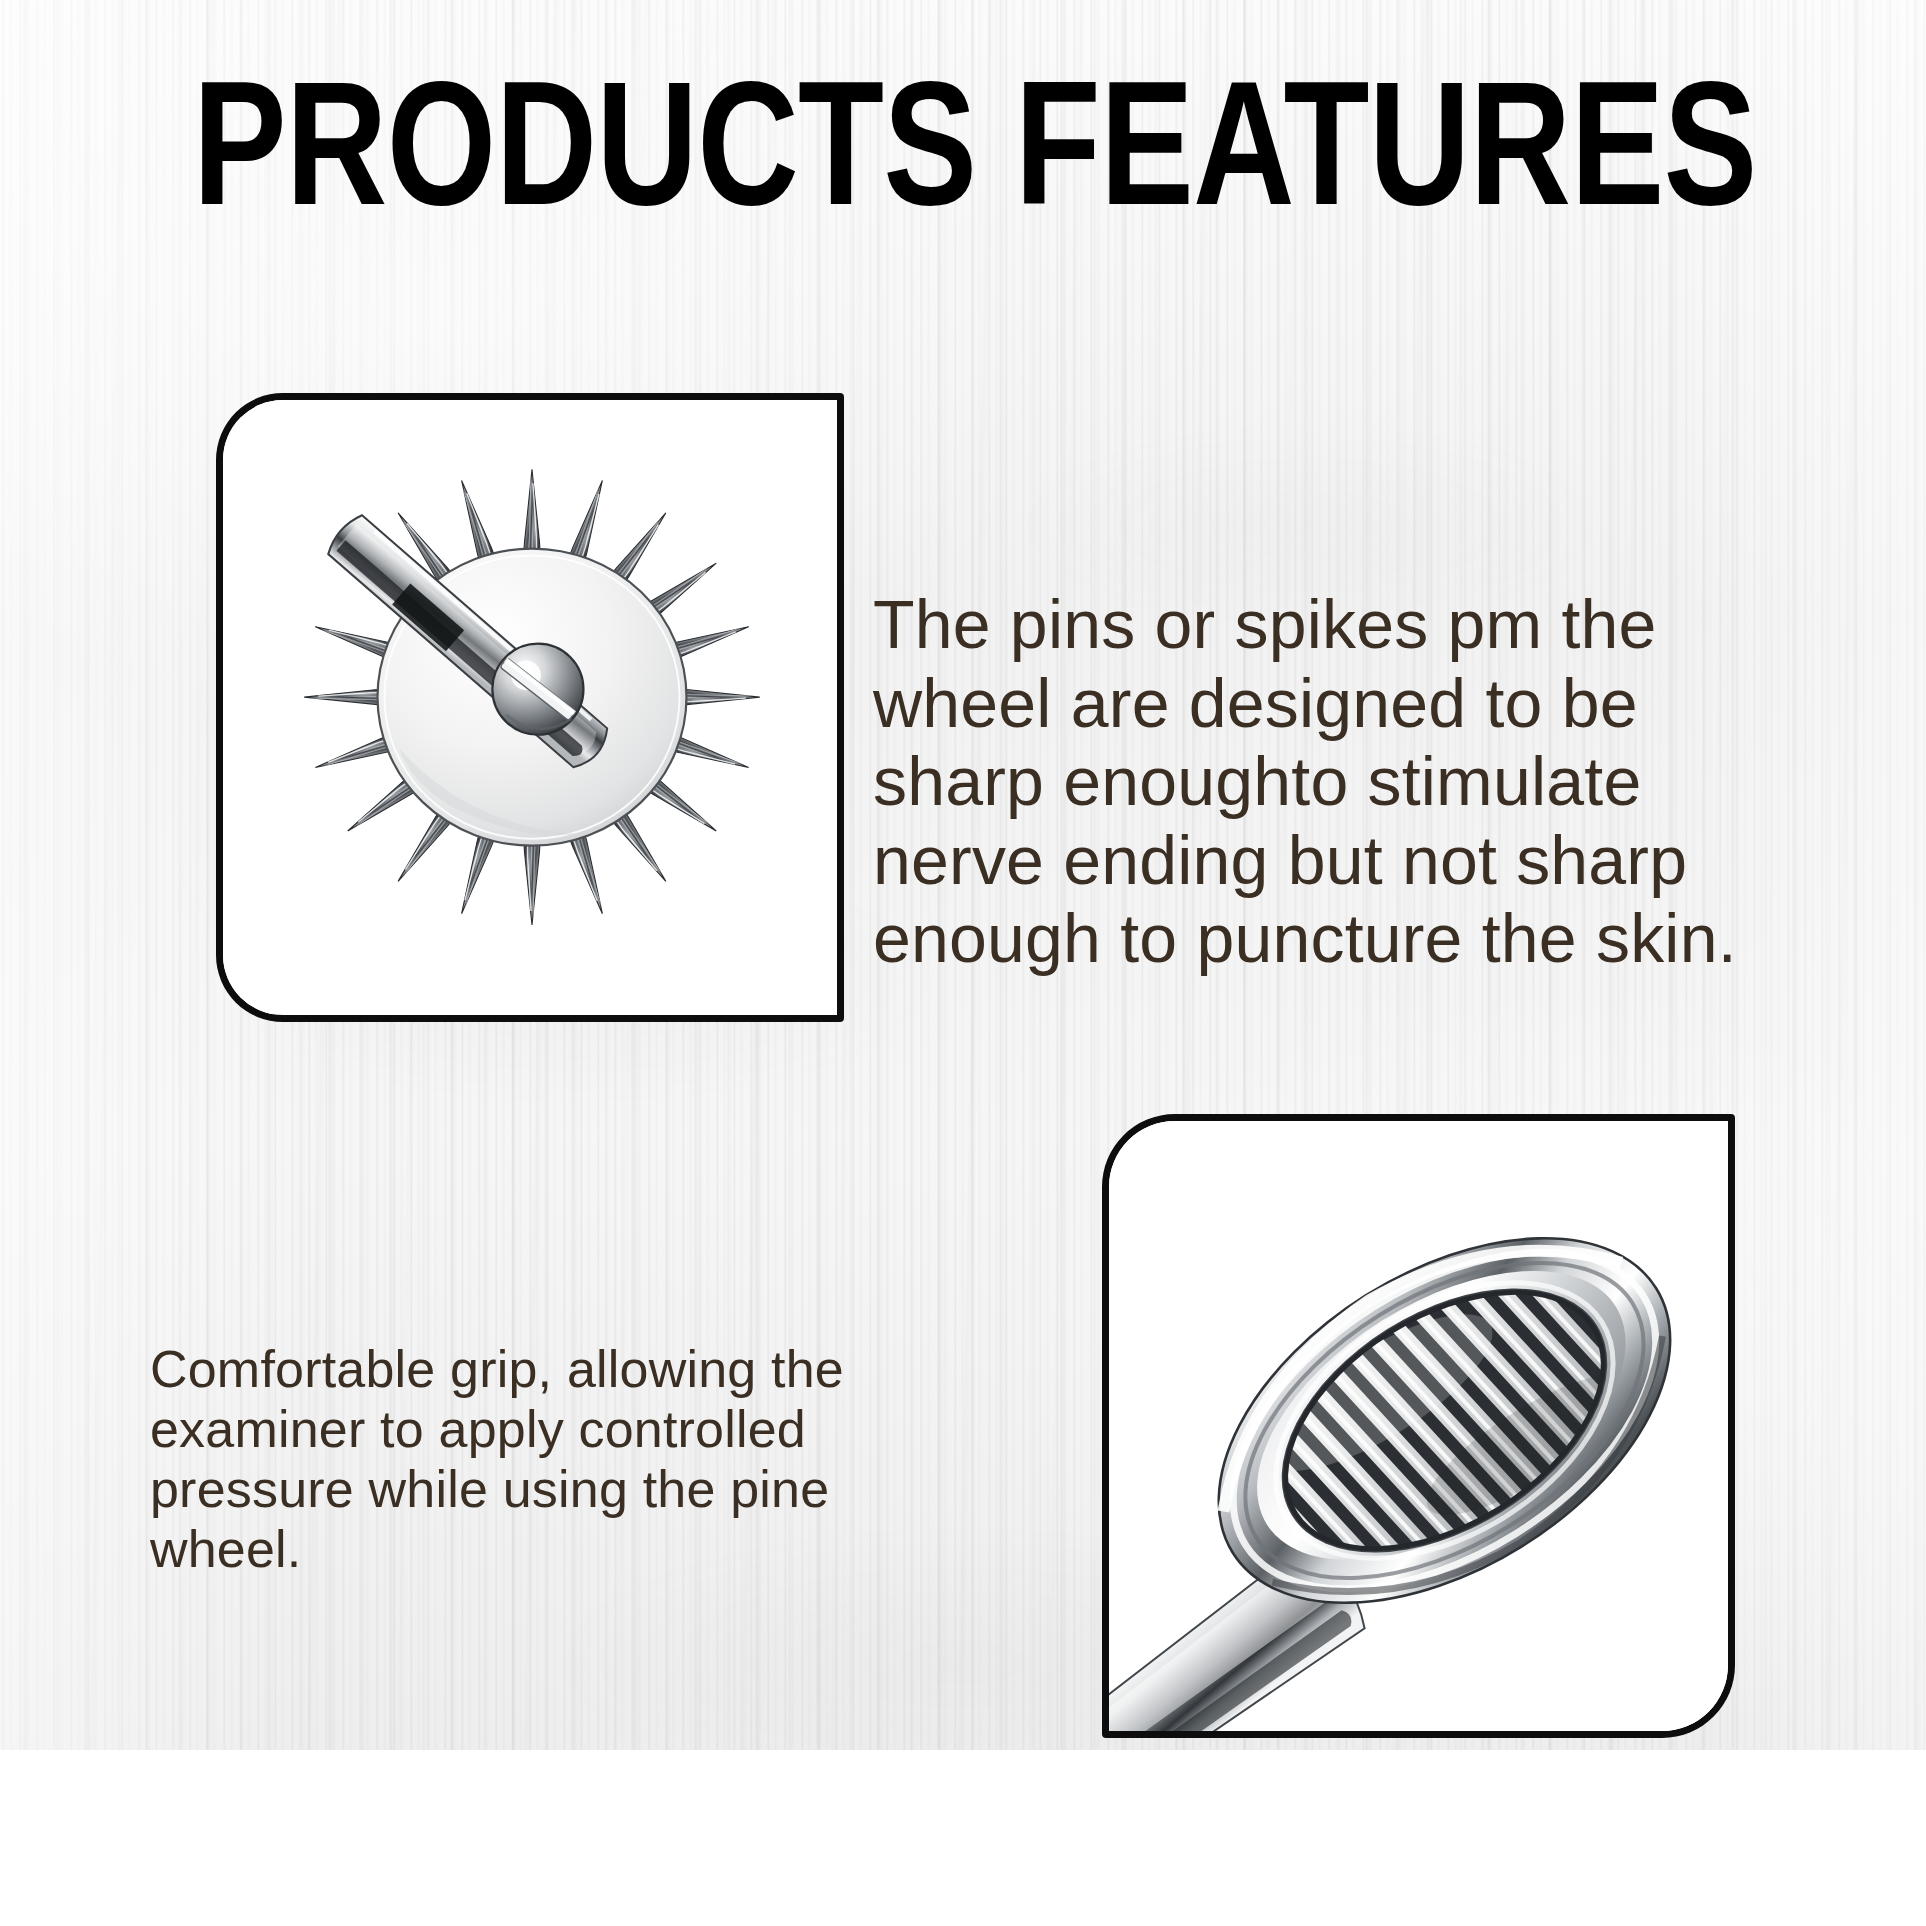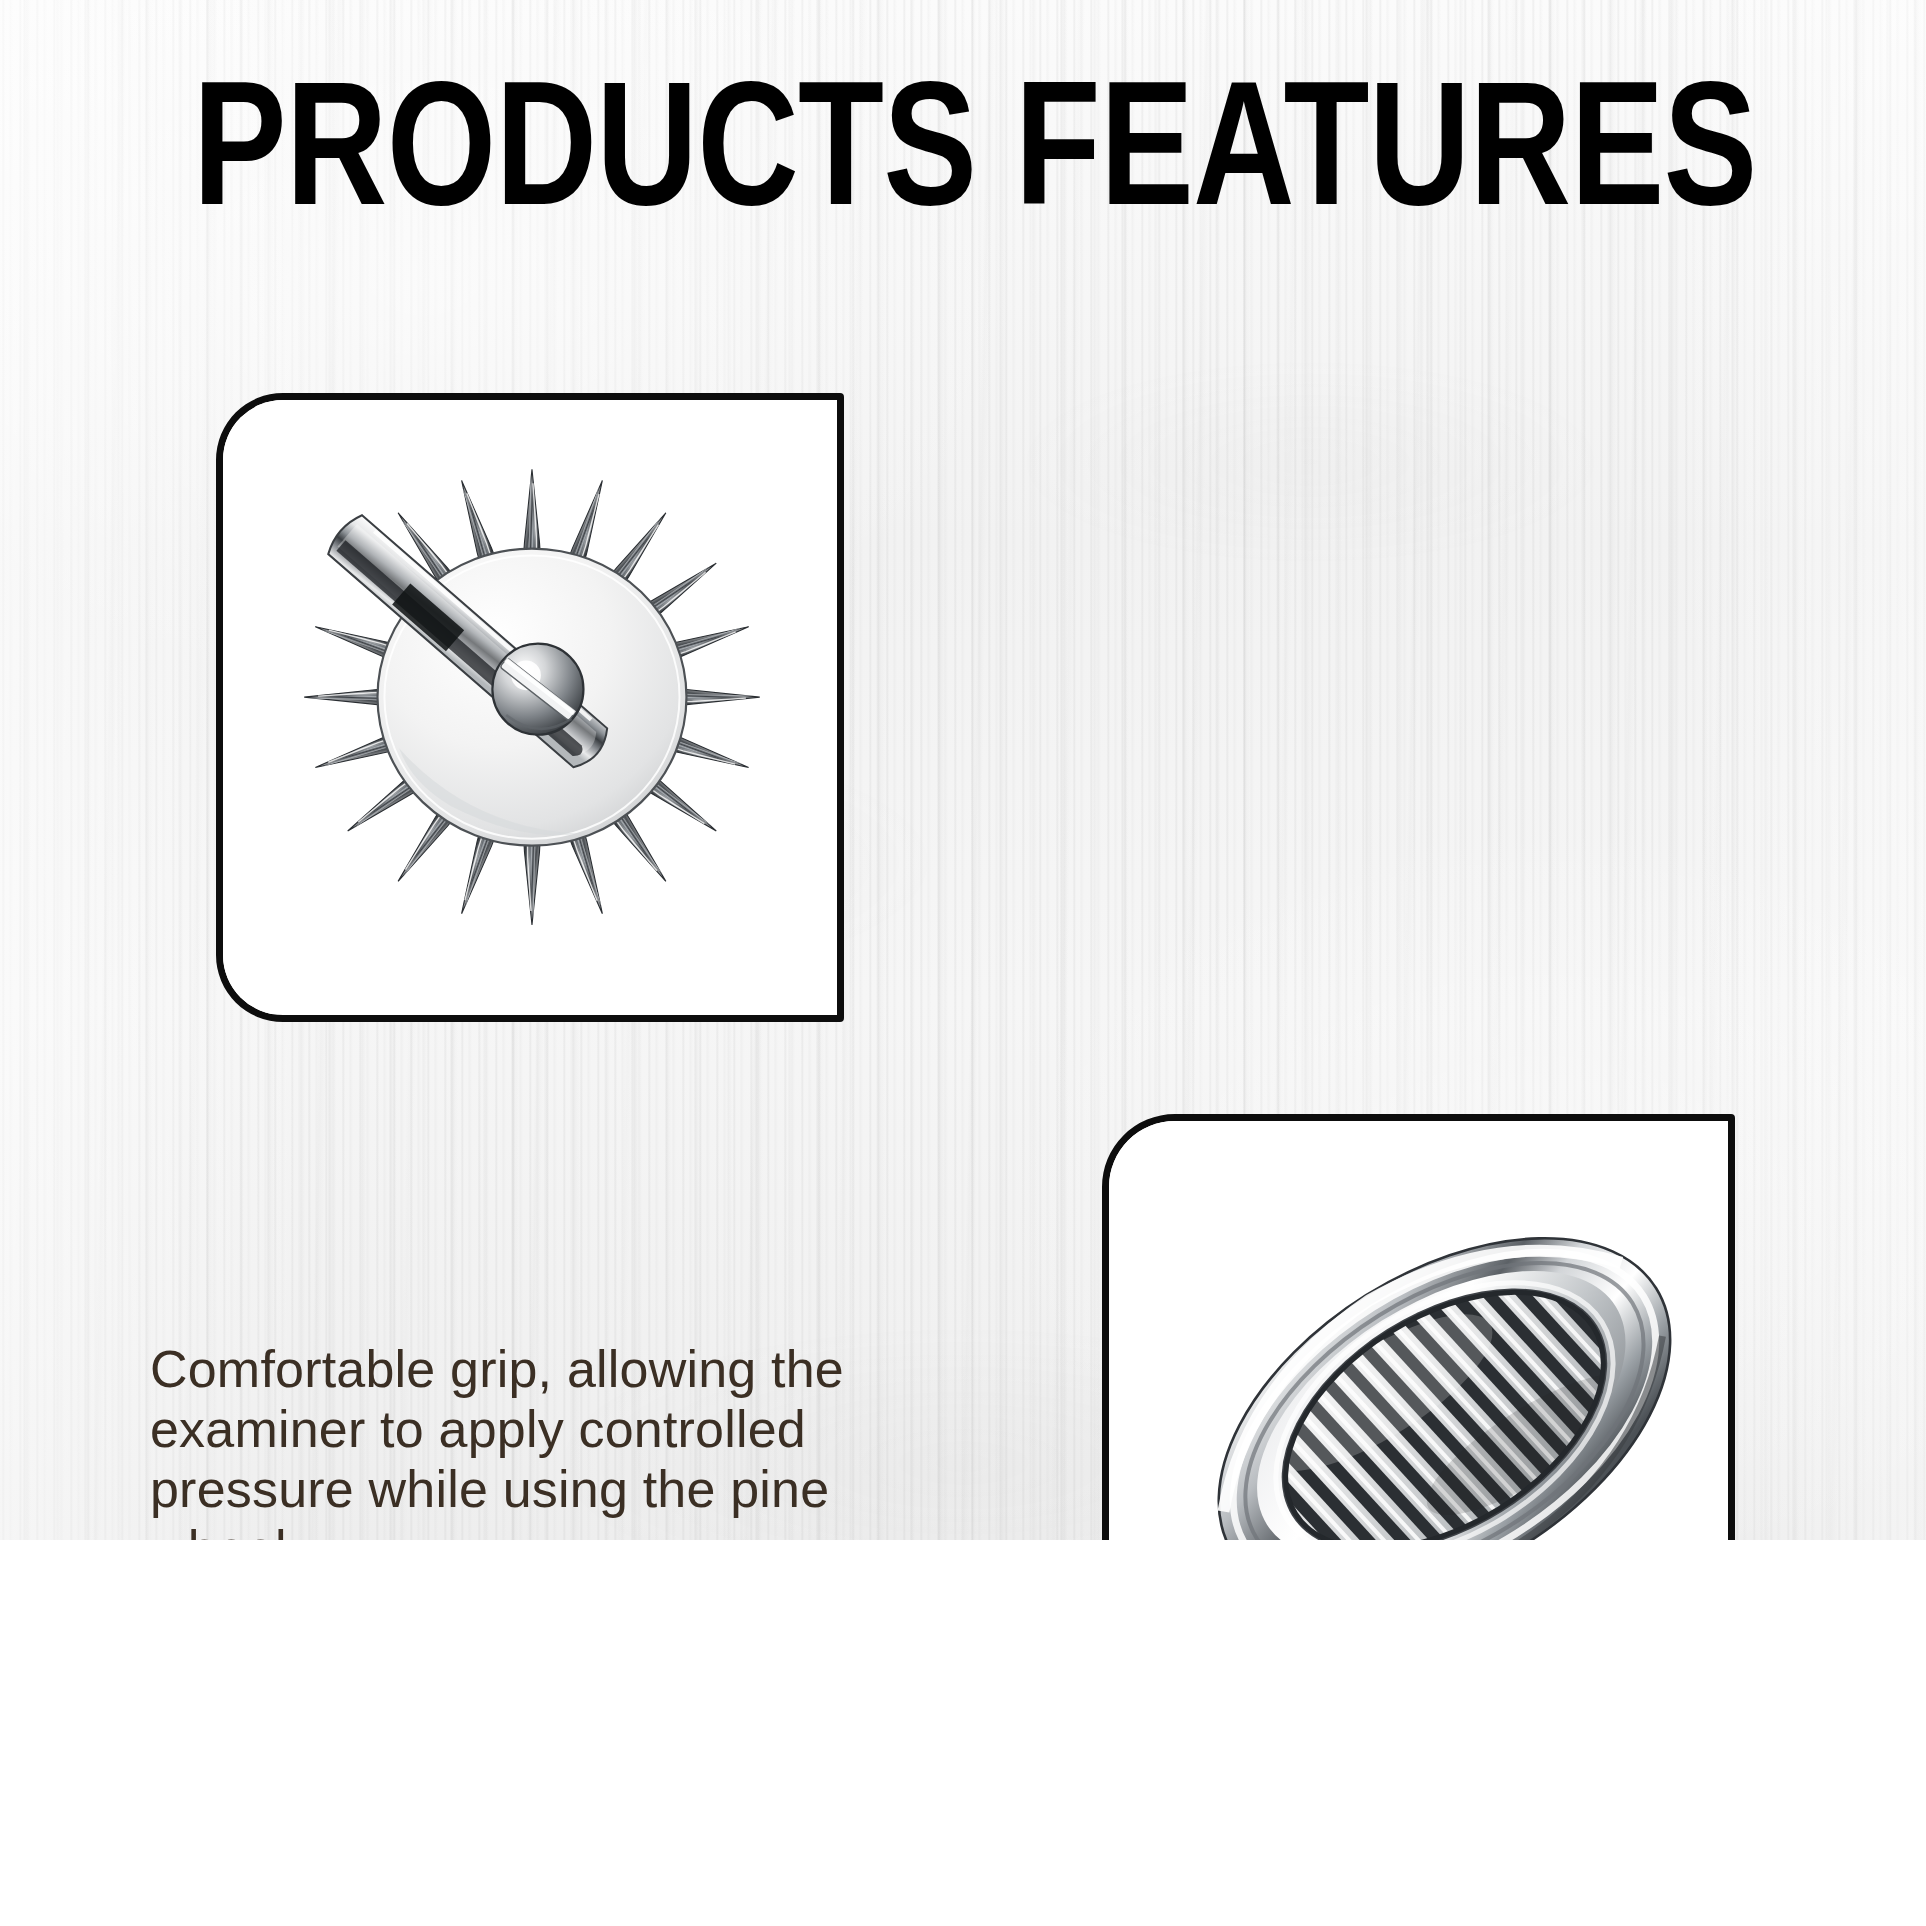--- a/index.html
+++ b/index.html
@@ -9,21 +9,21 @@
   body {
     width: 1927px;
     height: 1927px;
     font-family: "Liberation Sans", sans-serif;
     overflow: hidden;
   }
 
   #poster {
     position: relative;
     width: 1927px;
-    height: 1540px;
+    height: 1750px;
     background-color: #f4f4f4;
     overflow: hidden;
   }
 
   
   .bg-base {
     position: absolute;
     inset: 0;
     background:
       linear-gradient(180deg, #fbfbfb 0%, #f2f2f2 35%, #f6f6f6 65%, #eeeeee 100%);
@@ -302,20 +302,21 @@
       <circle cx="318" cy="292" r="46" fill="url(#screwGrad)" stroke="#2e3236" stroke-width="2.2"></circle>
       <circle cx="306" cy="278" r="15" fill="#ffffff" opacity="0.9"></circle>
       <g transform="translate(318,292) rotate(38)">
         <rect x="-44" y="-6" width="88" height="12" rx="3" fill="#f2f3f4" stroke="#5c6165" stroke-width="1.4"></rect>
         <rect x="-44" y="-6" width="88" height="5" fill="#ffffff" opacity="0.85"></rect>
       </g>
       <path d="M286,318 Q318,344 352,322" fill="none" stroke="#60656a" stroke-width="2.5" opacity="0.6"></path>
     </svg>
   </div>
 
+  <p class="para para-pins">The pins or spikes pm the wheel are designed to be sharp enoughto stimulate nerve ending but not sharp enough to puncture the skin.</p>
 
   <p class="para para-grip">Comfortable grip, allowing the examiner to apply controlled pressure while using the pine wheel.</p>
 
   <div class="frame frame-grip">
     <svg class="photo" viewBox="0 0 620 620" preserveAspectRatio="xMidYMid slice">
       <defs>
         <linearGradient id="chromeOuter" x1="0" y1="0" x2="0.6" y2="1">
           <stop offset="0%" stop-color="#ffffff"></stop>
           <stop offset="14%" stop-color="#f0f1f2"></stop>
           <stop offset="30%" stop-color="#b9bdc1"></stop>

